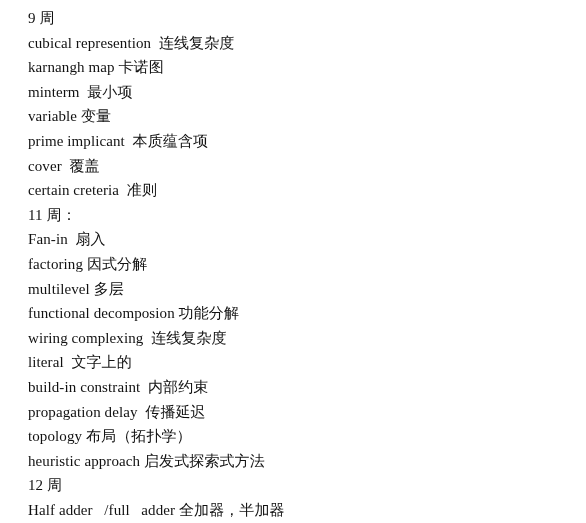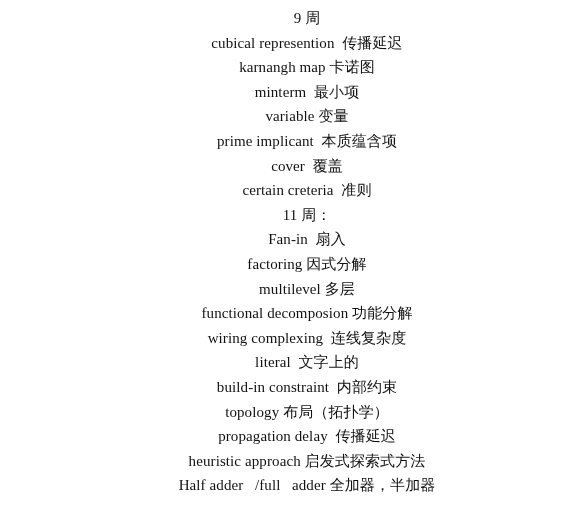--- a/index.html
+++ b/index.html
@@ -18,45 +18,45 @@
     padding: 6px 0 0 28px;
     box-sizing: border-box;
   }
   .glossary-line {
     font-size: 15px;
     line-height: 24.6px;
     white-space: pre;
     letter-spacing: 0.1px;
     color: #111111;
     height: 24.6px;
-    text-align: center;
   }
   .glossary-line.section-heading {
     font-size: 15px;
   }
   
   .glossary-line::selection { background: #b5d5ff; }
 </style>
 </head>
 <body style="background: rgb(255, 255, 255); color: rgb(17, 17, 17);">
 
 <div id="document-body">
     <div class="glossary-line section-heading">9 周</div>
-    <div class="glossary-line">cubical represention  传播延迟</div>
+    <div class="glossary-line">cubical represention  连线复杂度</div>
     <div class="glossary-line">karnangh map 卡诺图</div>
     <div class="glossary-line">minterm  最小项</div>
     <div class="glossary-line">variable 变量</div>
     <div class="glossary-line">prime implicant  本质蕴含项</div>
     <div class="glossary-line">cover  覆盖</div>
     <div class="glossary-line">certain creteria  准则</div>
     <div class="glossary-line section-heading">11 周：</div>
     <div class="glossary-line">Fan-in  扇入</div>
     <div class="glossary-line">factoring 因式分解</div>
     <div class="glossary-line">multilevel 多层</div>
     <div class="glossary-line">functional decomposion 功能分解</div>
     <div class="glossary-line">wiring complexing  连线复杂度</div>
     <div class="glossary-line">literal  文字上的</div>
     <div class="glossary-line">build-in constraint  内部约束</div>
+    <div class="glossary-line">propagation delay  传播延迟</div>
     <div class="glossary-line">topology 布局（拓扑学）</div>
-    <div class="glossary-line">propagation delay  传播延迟</div>
     <div class="glossary-line">heuristic approach 启发式探索式方法</div>
+    <div class="glossary-line section-heading">12 周</div>
     <div class="glossary-line">Half adder   /full   adder 全加器，半加器</div>
   </div>
 
 </body></html>

